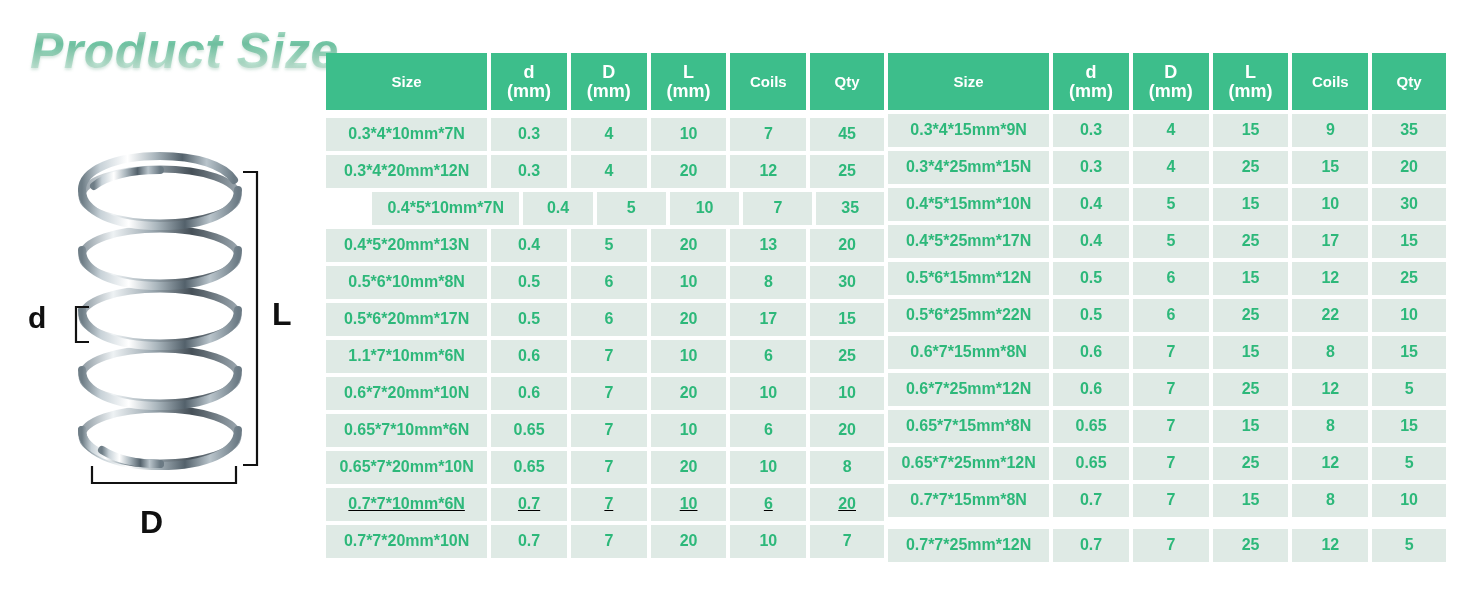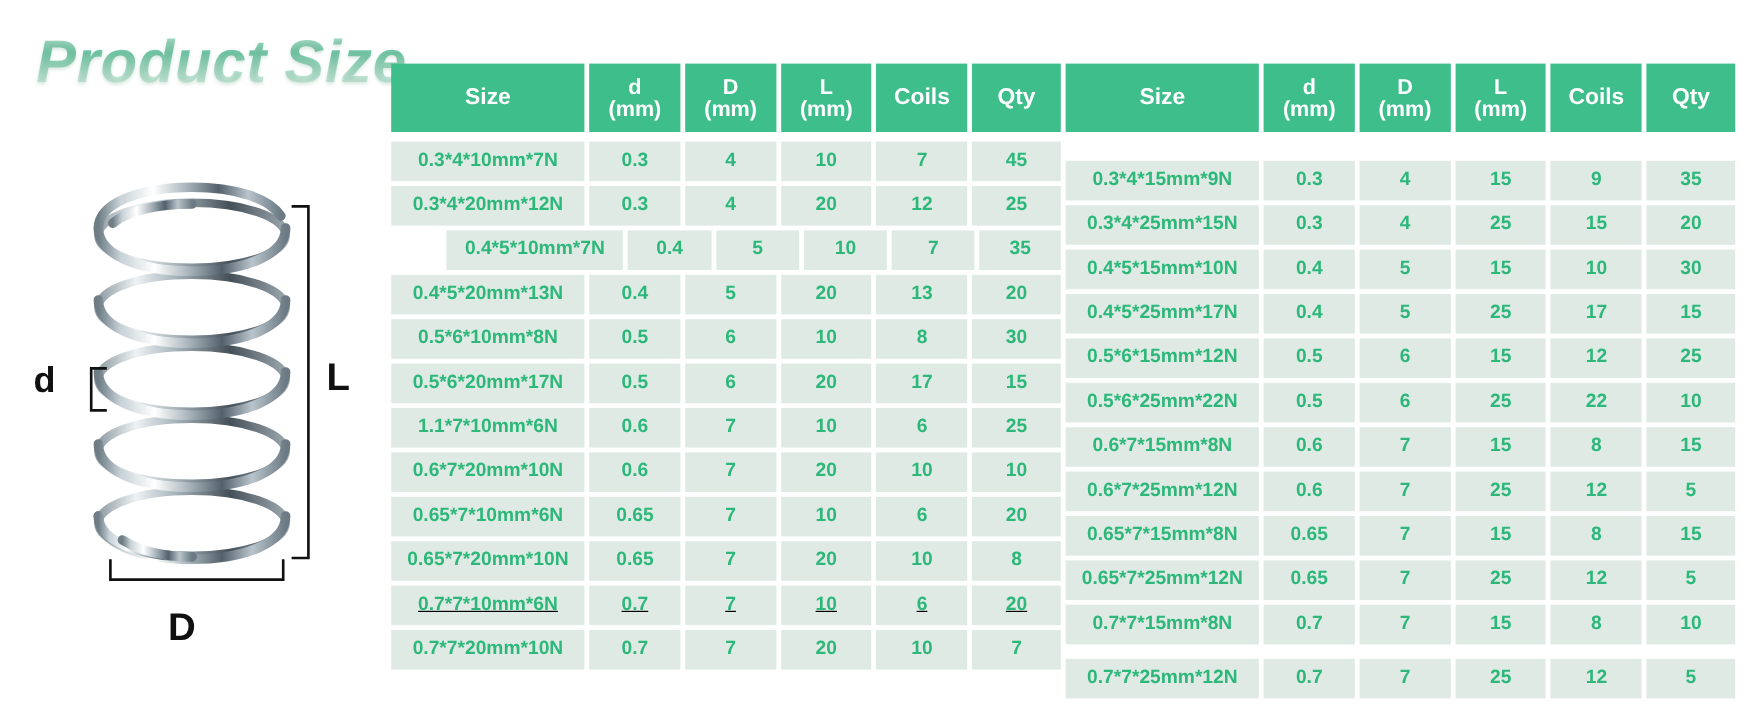--- a/index.html
+++ b/index.html
@@ -47,21 +47,21 @@
 
   .row { display:flex; gap:4px; }
 
   .cell {
     display:flex; align-items:center; justify-content:center;
     text-align:center; line-height:1.05;
   }
 
   .hrow .cell {
     background:#3DBE8B; color:#ffffff;
-    height:57px; font-size:19px; font-weight:bold;
+    height:57px; font-size:15px; font-weight:bold;
   }
   .hrow .cell.two-line { font-size:18px; }
 
   .drow .cell {
     background:#DFEAE5; color:#2DB87A;
     height:33px; font-size:16px; font-weight:bold;
   }
 
   
   .c-size  { width:166px; }
@@ -282,21 +282,21 @@
         <div class="cell c-D two-line">
           <span><span>D</span><br><span>(mm)</span></span>
         </div>
         <div class="cell c-L two-line">
           <span><span>L</span><br><span>(mm)</span></span>
         </div>
         <div class="cell c-coils">Coils</div>
         <div class="cell c-qty">Qty</div>
       </div>
       <div id="right-body">
-          <div class="row drow" style="margin-top: 20px;">
+          <div class="row drow" style="margin-top: 0;">
             <div class="cell c-size">0.3*4*15mm*9N</div>
             <div class="cell c-d">0.3</div>
             <div class="cell c-D">4</div>
             <div class="cell c-L">15</div>
             <div class="cell c-coils">9</div>
             <div class="cell c-qty">35</div>
           </div>
           <div class="row drow" style="margin-top: 4px;">
             <div class="cell c-size">0.3*4*25mm*15N</div>
             <div class="cell c-d">0.3</div>

